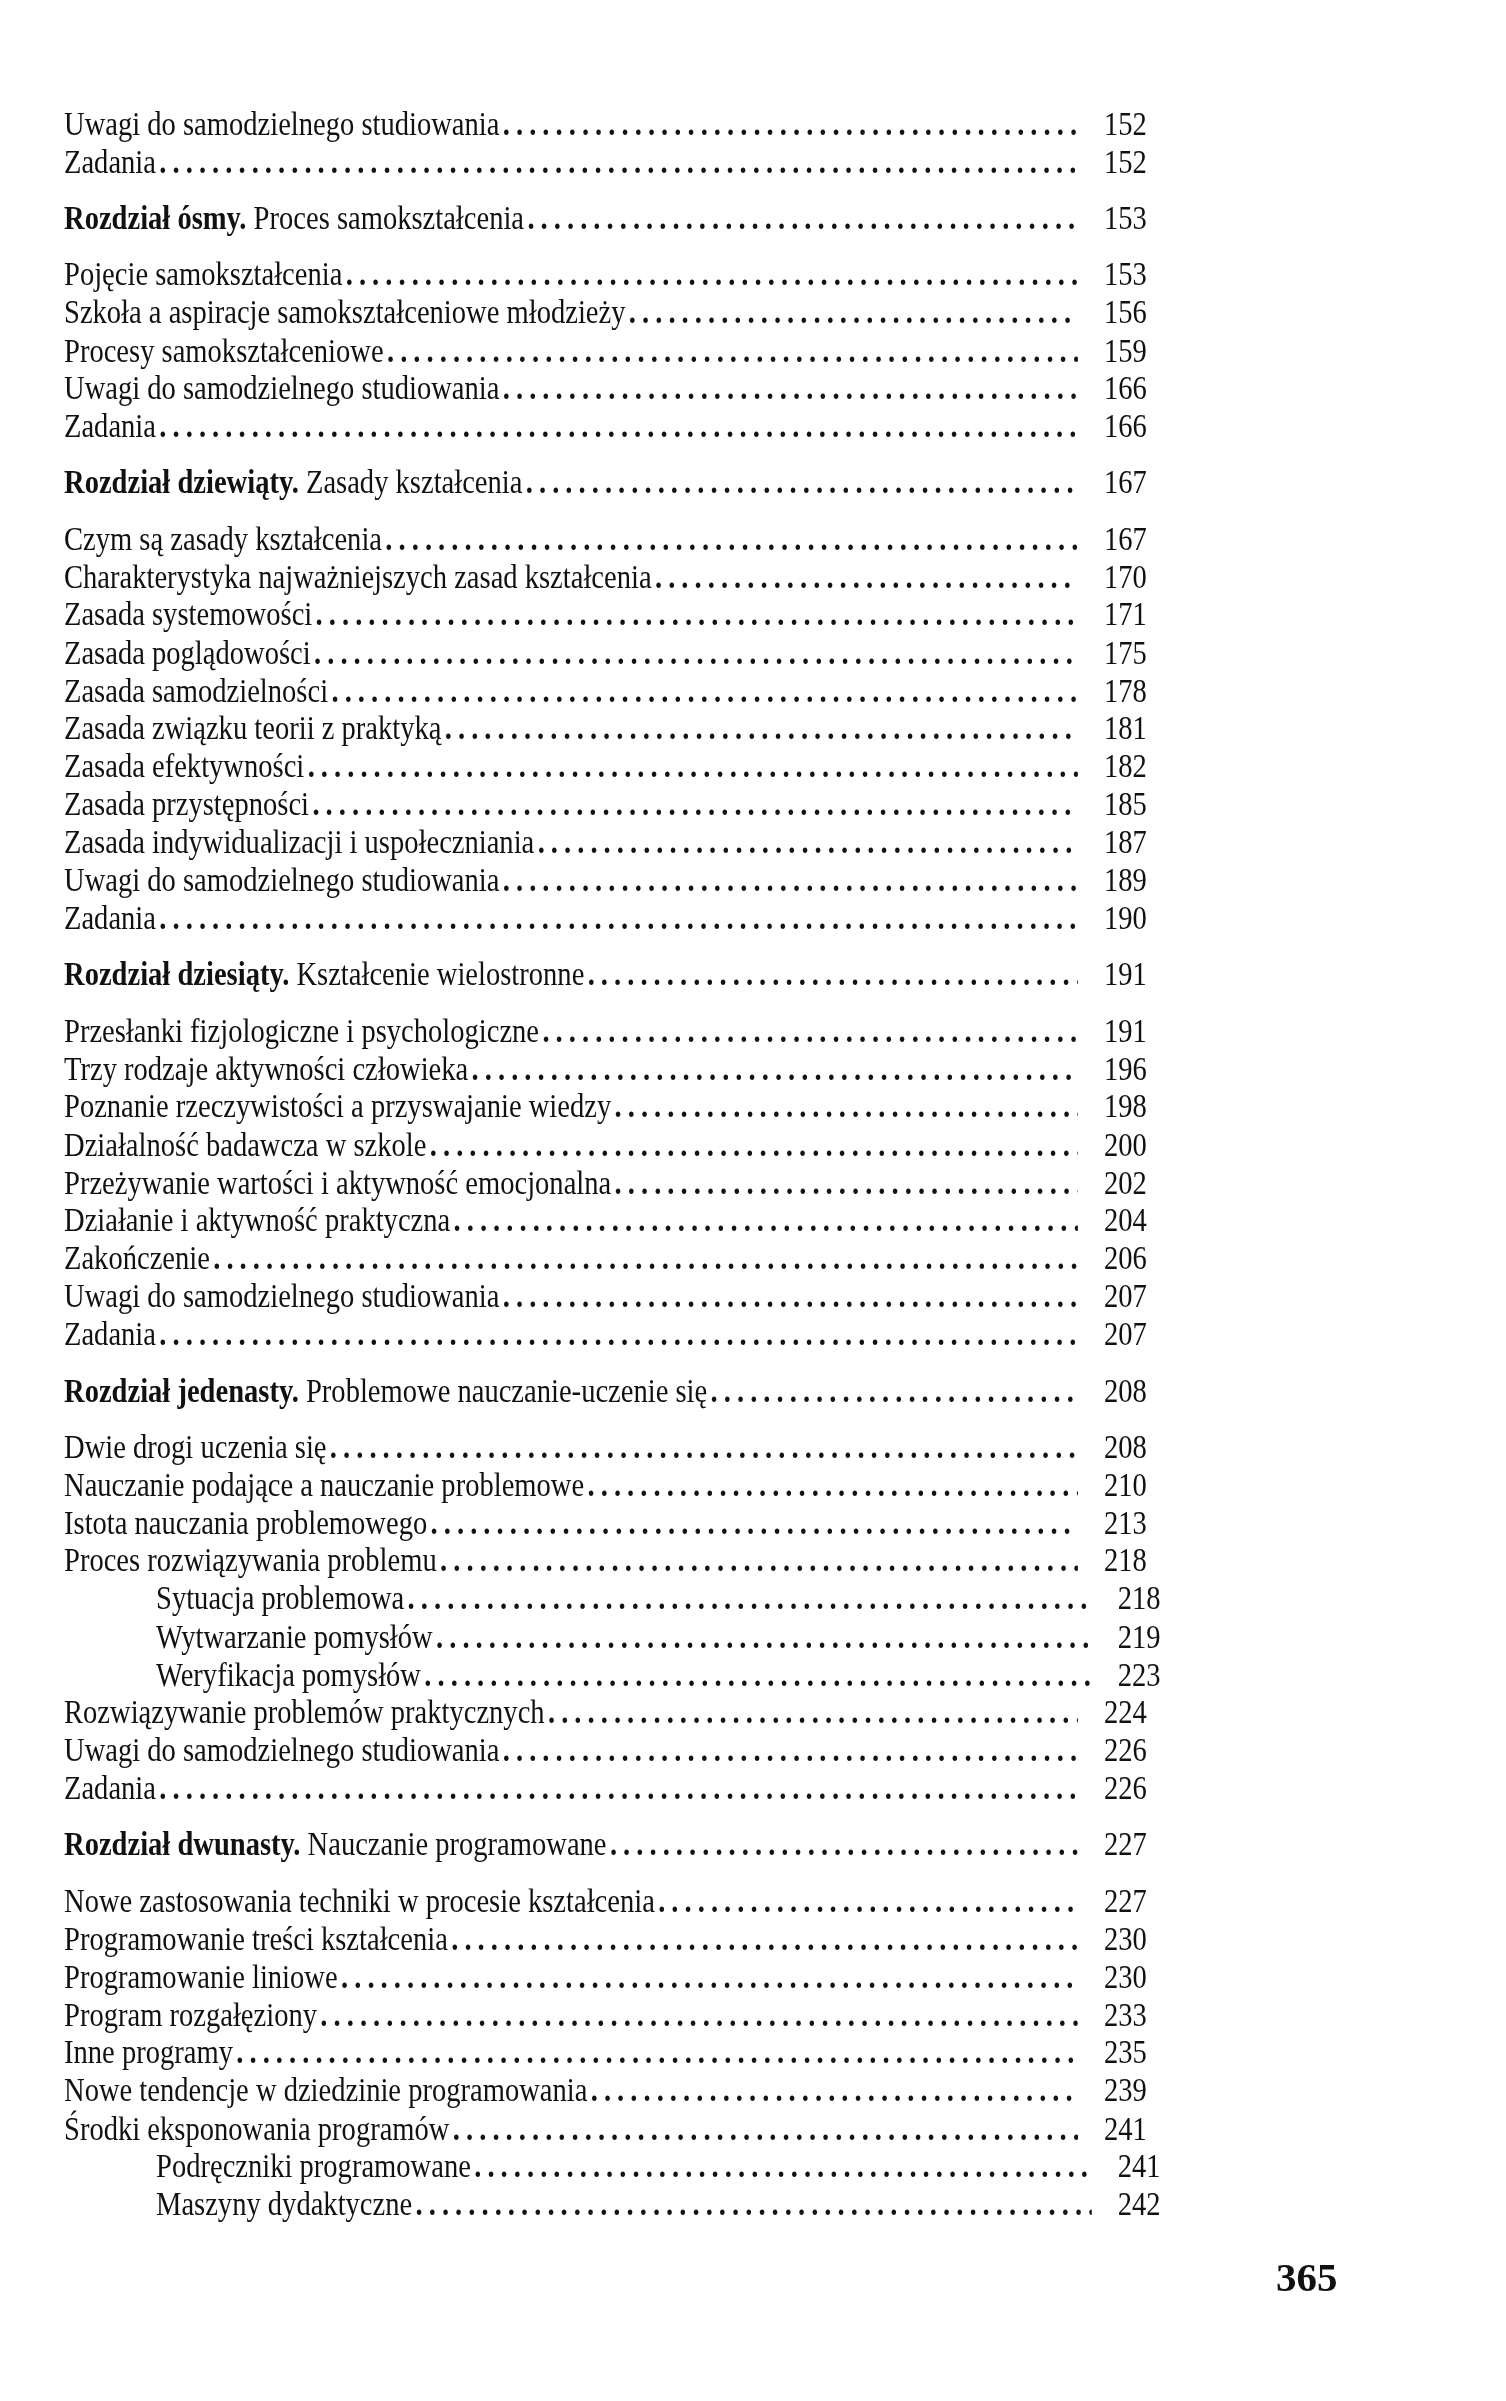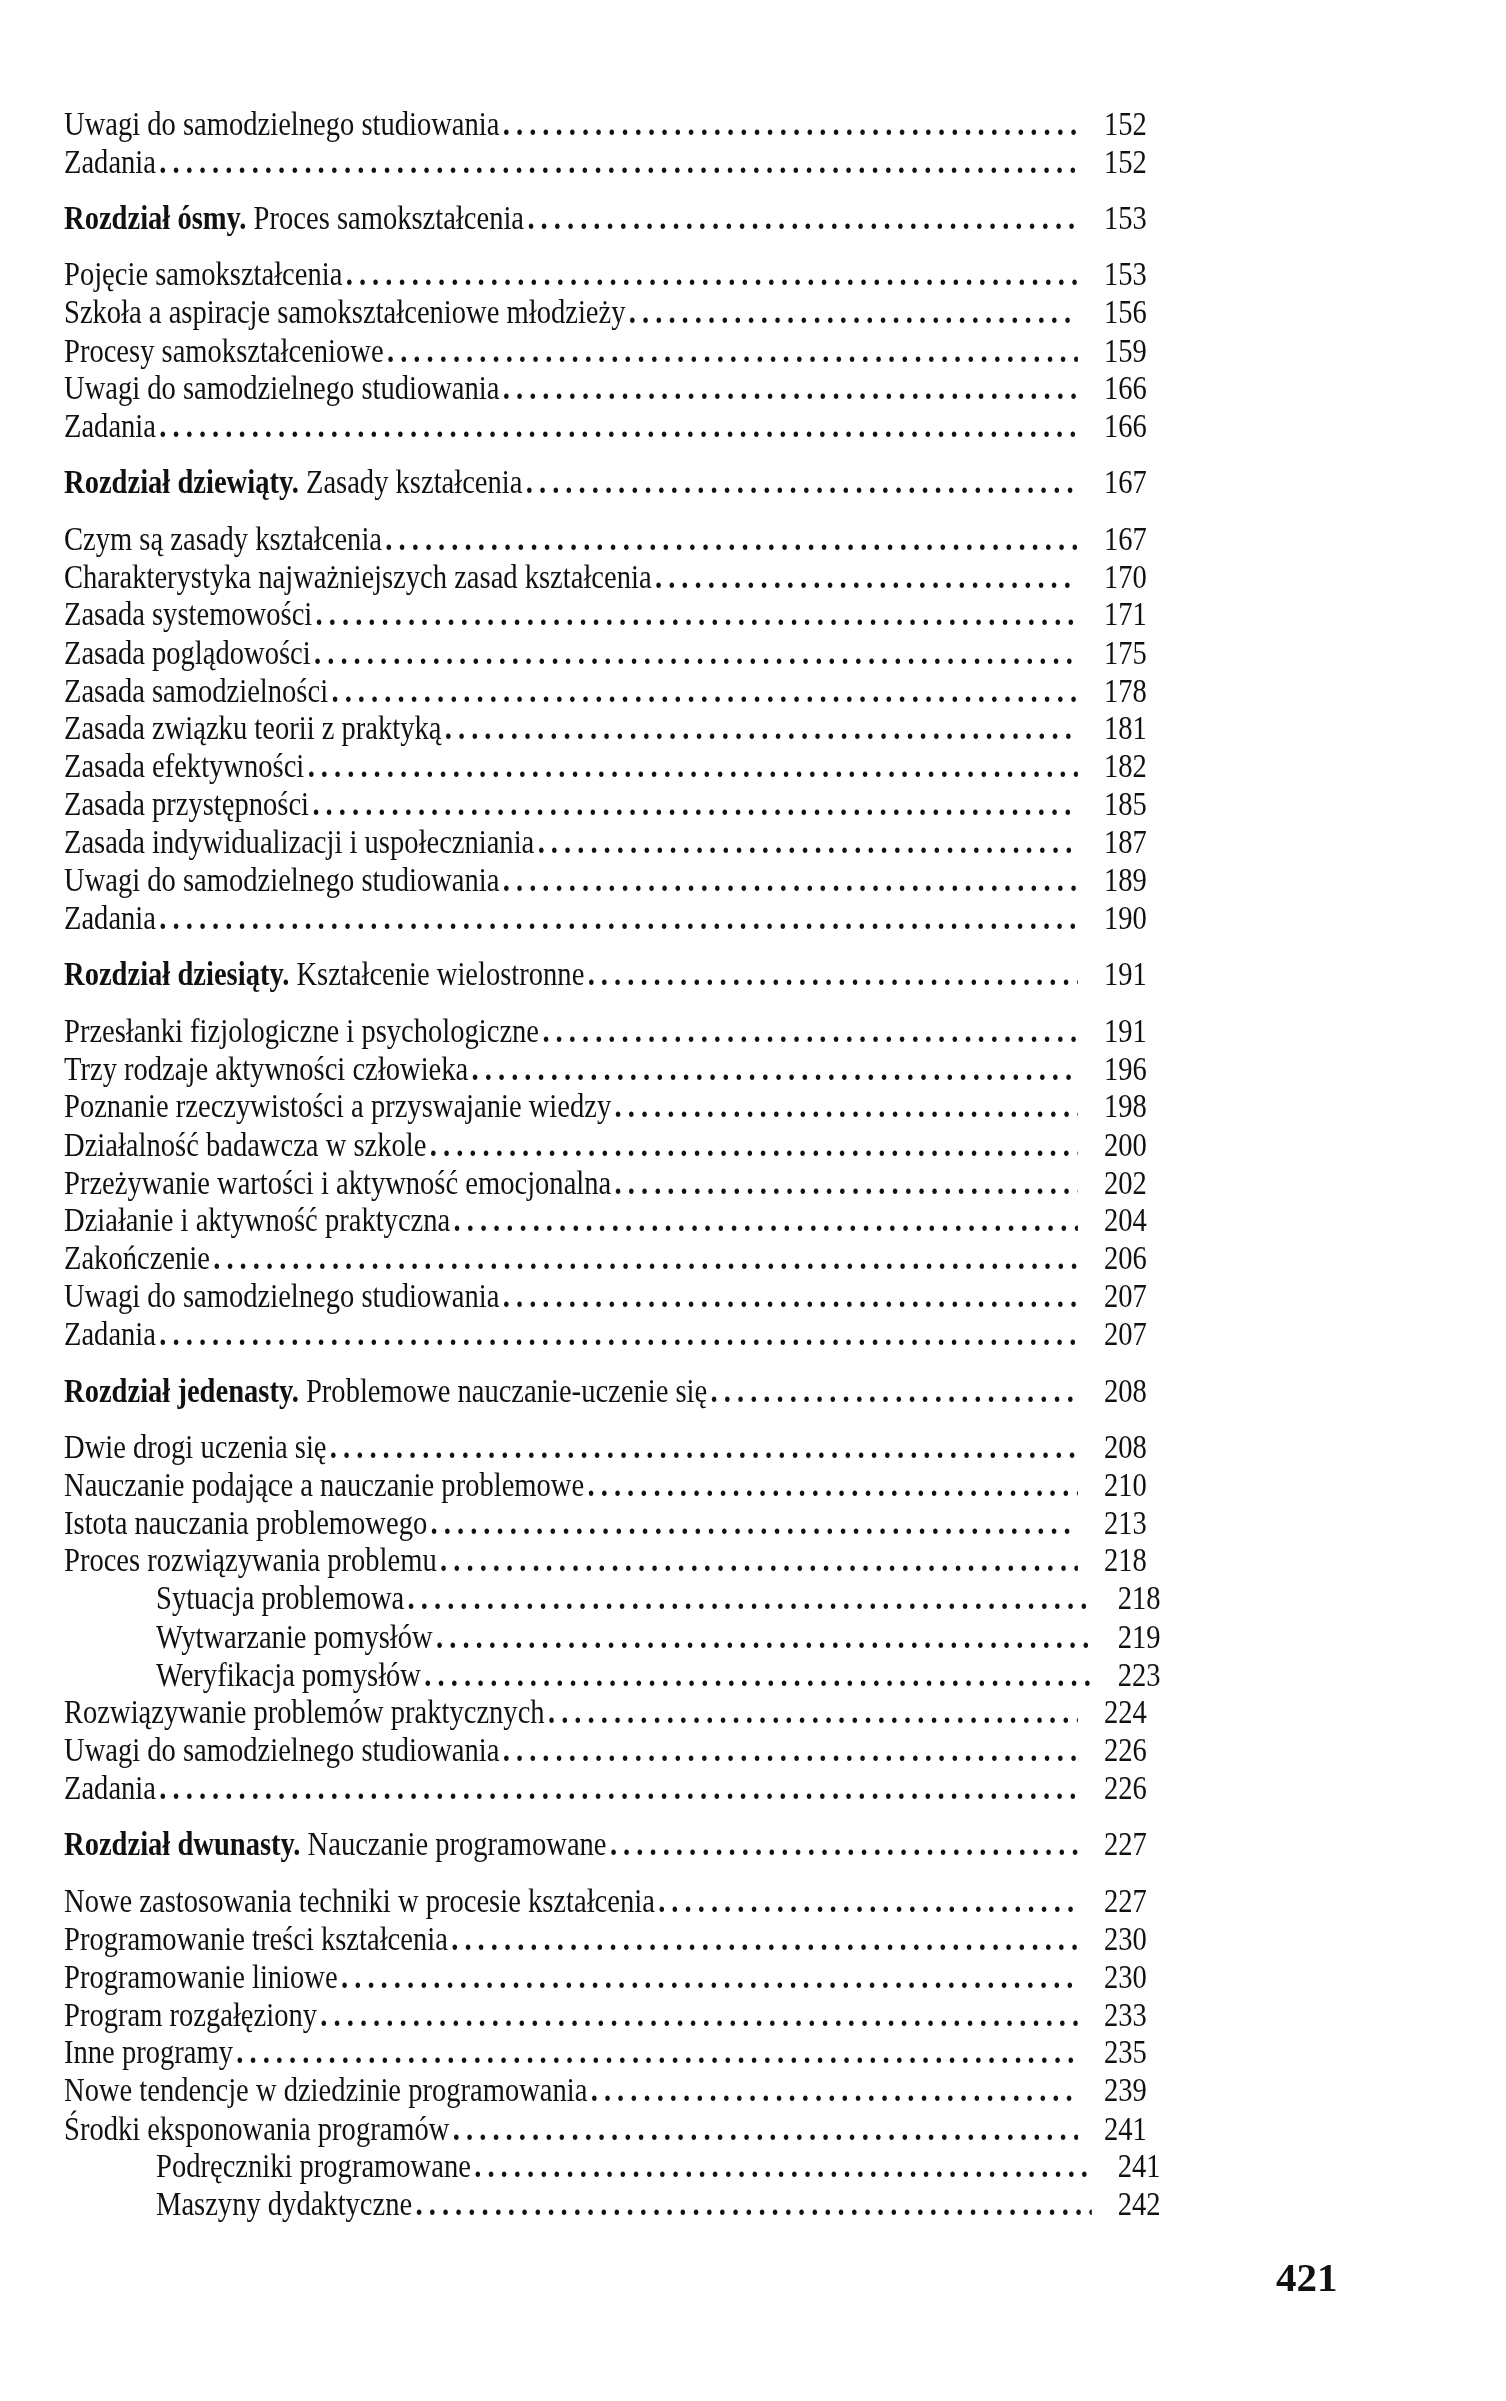--- a/index.html
+++ b/index.html
@@ -288,15 +288,15 @@
         <span class="title">Podręczniki programowane</span>
         <span class="leader"></span>
         <span class="pg">241</span>
       </div>
       <div class="row sub" style="top: 2185px;">
         <span class="title">Maszyny dydaktyczne</span>
         <span class="leader"></span>
         <span class="pg">242</span>
       </div>
     </div>
-  <div class="page-number">421</div>
+  <div class="page-number">365</div>
 </div>
 
 
 </body></html>

